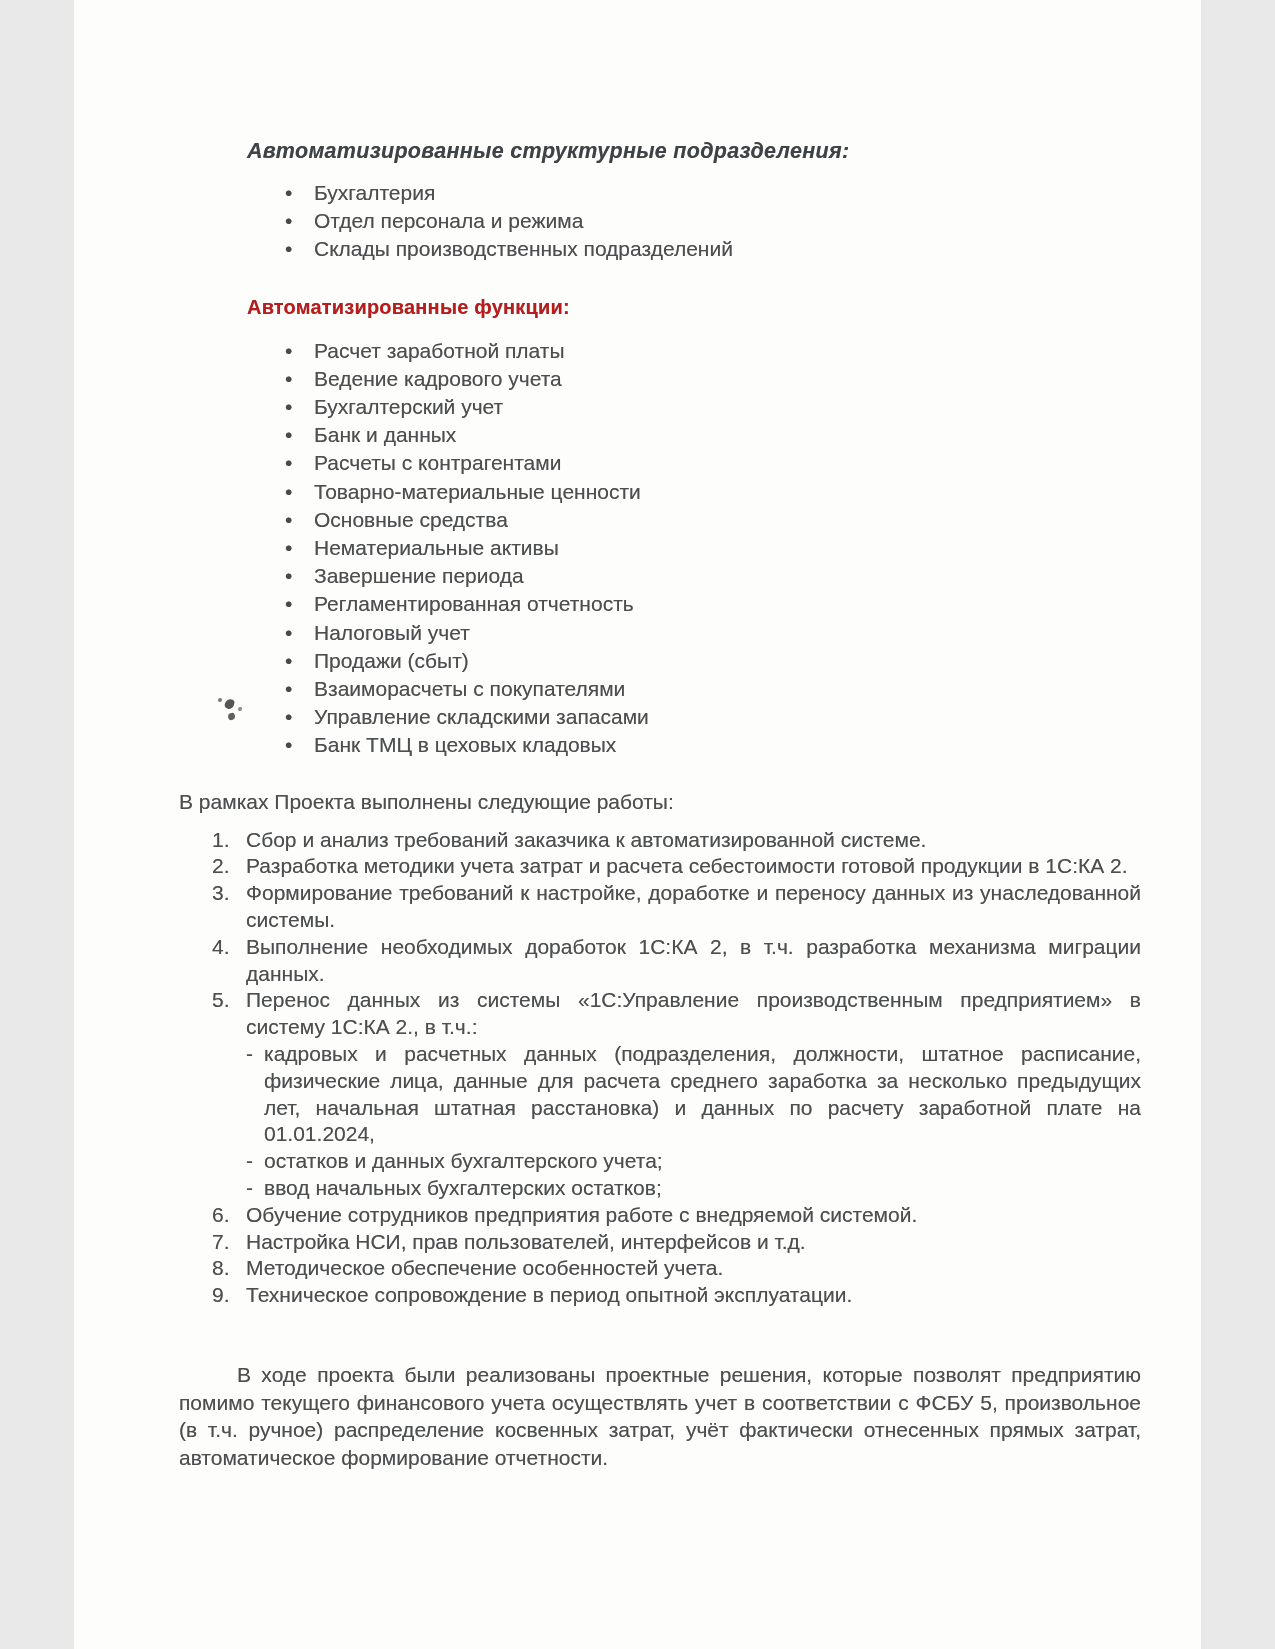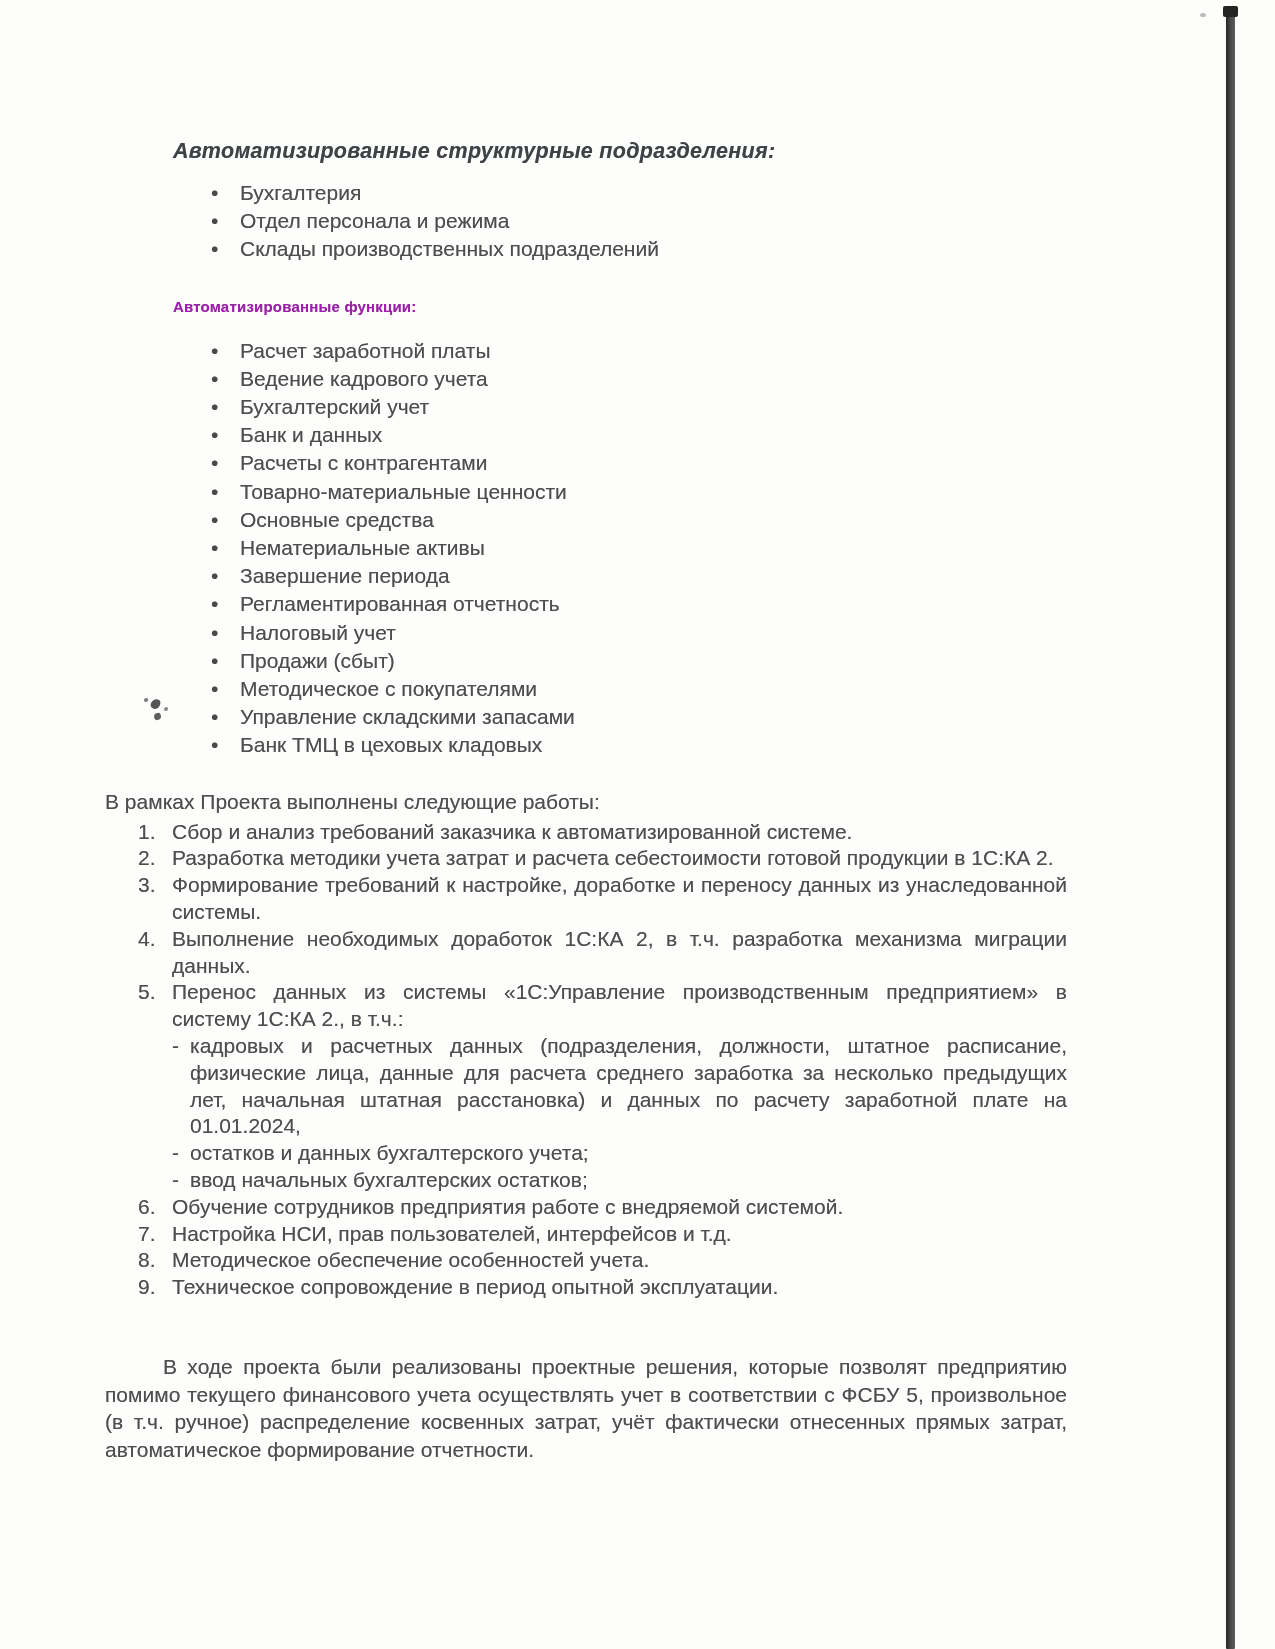--- a/index.html
+++ b/index.html
@@ -1,18 +1,18 @@
 <!DOCTYPE html>
 <html lang="ru"><head>
 <meta charset="utf-8">
 <style>
   html,body { margin:0; padding:0; background:#e9e9e9; }
   .page {
     position:relative;
-    width:1275px; height:1649px;
+    width:1127px; height:1649px;
     margin:0 auto;
     background:#fdfdfc;
     overflow:hidden;
     font-family:"Liberation Sans", sans-serif;
     color:#4c4e50;
     text-shadow:0 0 0.5px rgba(80,80,80,0.55);
   }
   .content {
     position:absolute;
     left:105px; top:138px;
@@ -21,22 +21,22 @@
 
   
   .h-italic {
     margin:0 0 0 68px;
     font-size:21.5px; font-weight:bold; font-style:italic;
     color:#3e4347; letter-spacing:0.3px;
     line-height:26px;
   }
   .h-bold {
     margin:30px 0 0 68px;
-    font-size:15px; font-weight:bold;
-    color:#a21caf; letter-spacing:0.2px;
+    font-size:20px; font-weight:bold;
+    color:#b91c1c; letter-spacing:0.2px;
     line-height:26px;
   }
 
   
   ul.bullets { list-style:none; margin:0; padding:0; }
   ul.bullets.depts    { margin-top:15px; }
   ul.bullets.funcs    { margin-top:17px; }
   ul.bullets li {
     position:relative;
     padding-left:135px;
@@ -44,21 +44,21 @@
     line-height:28.2px;
   }
   ul.bullets li::before {
     content:"\2022";
     position:absolute; left:106px; top:0;
     font-size:21px; color:#47494b;
   }
 
   
   .works-intro {
-    margin:28px 0 4px 0;
+    margin:28px 0 12px 0;
     font-size:21px; line-height:27px;
   }
 
   
   ol.works { list-style:none; margin:1px 0 0 0; padding:0; }
   ol.works > li {
     position:relative;
     padding-left:67px;
     font-size:21px;
     line-height:26.8px;
@@ -133,21 +133,21 @@
       <li>Бухгалтерский учет</li>
       <li>Банк и данных</li>
       <li>Расчеты с контрагентами</li>
       <li>Товарно-материальные ценности</li>
       <li>Основные средства</li>
       <li>Нематериальные активы</li>
       <li>Завершение периода</li>
       <li>Регламентированная отчетность</li>
       <li>Налоговый учет</li>
       <li>Продажи (сбыт)</li>
-      <li>Методическое с покупателями</li>
+      <li>Взаиморасчеты с покупателями</li>
       <li>Управление складскими запасами</li>
       <li>Банк ТМЦ в цеховых кладовых</li>
     </ul>
 
     <p class="works-intro">В рамках Проекта выполнены следующие работы:</p>
 
     <ol class="works">
       <li>
         <span class="num">1.</span>
         <span>Сбор и анализ требований заказчика к автоматизированной системе.</span>

